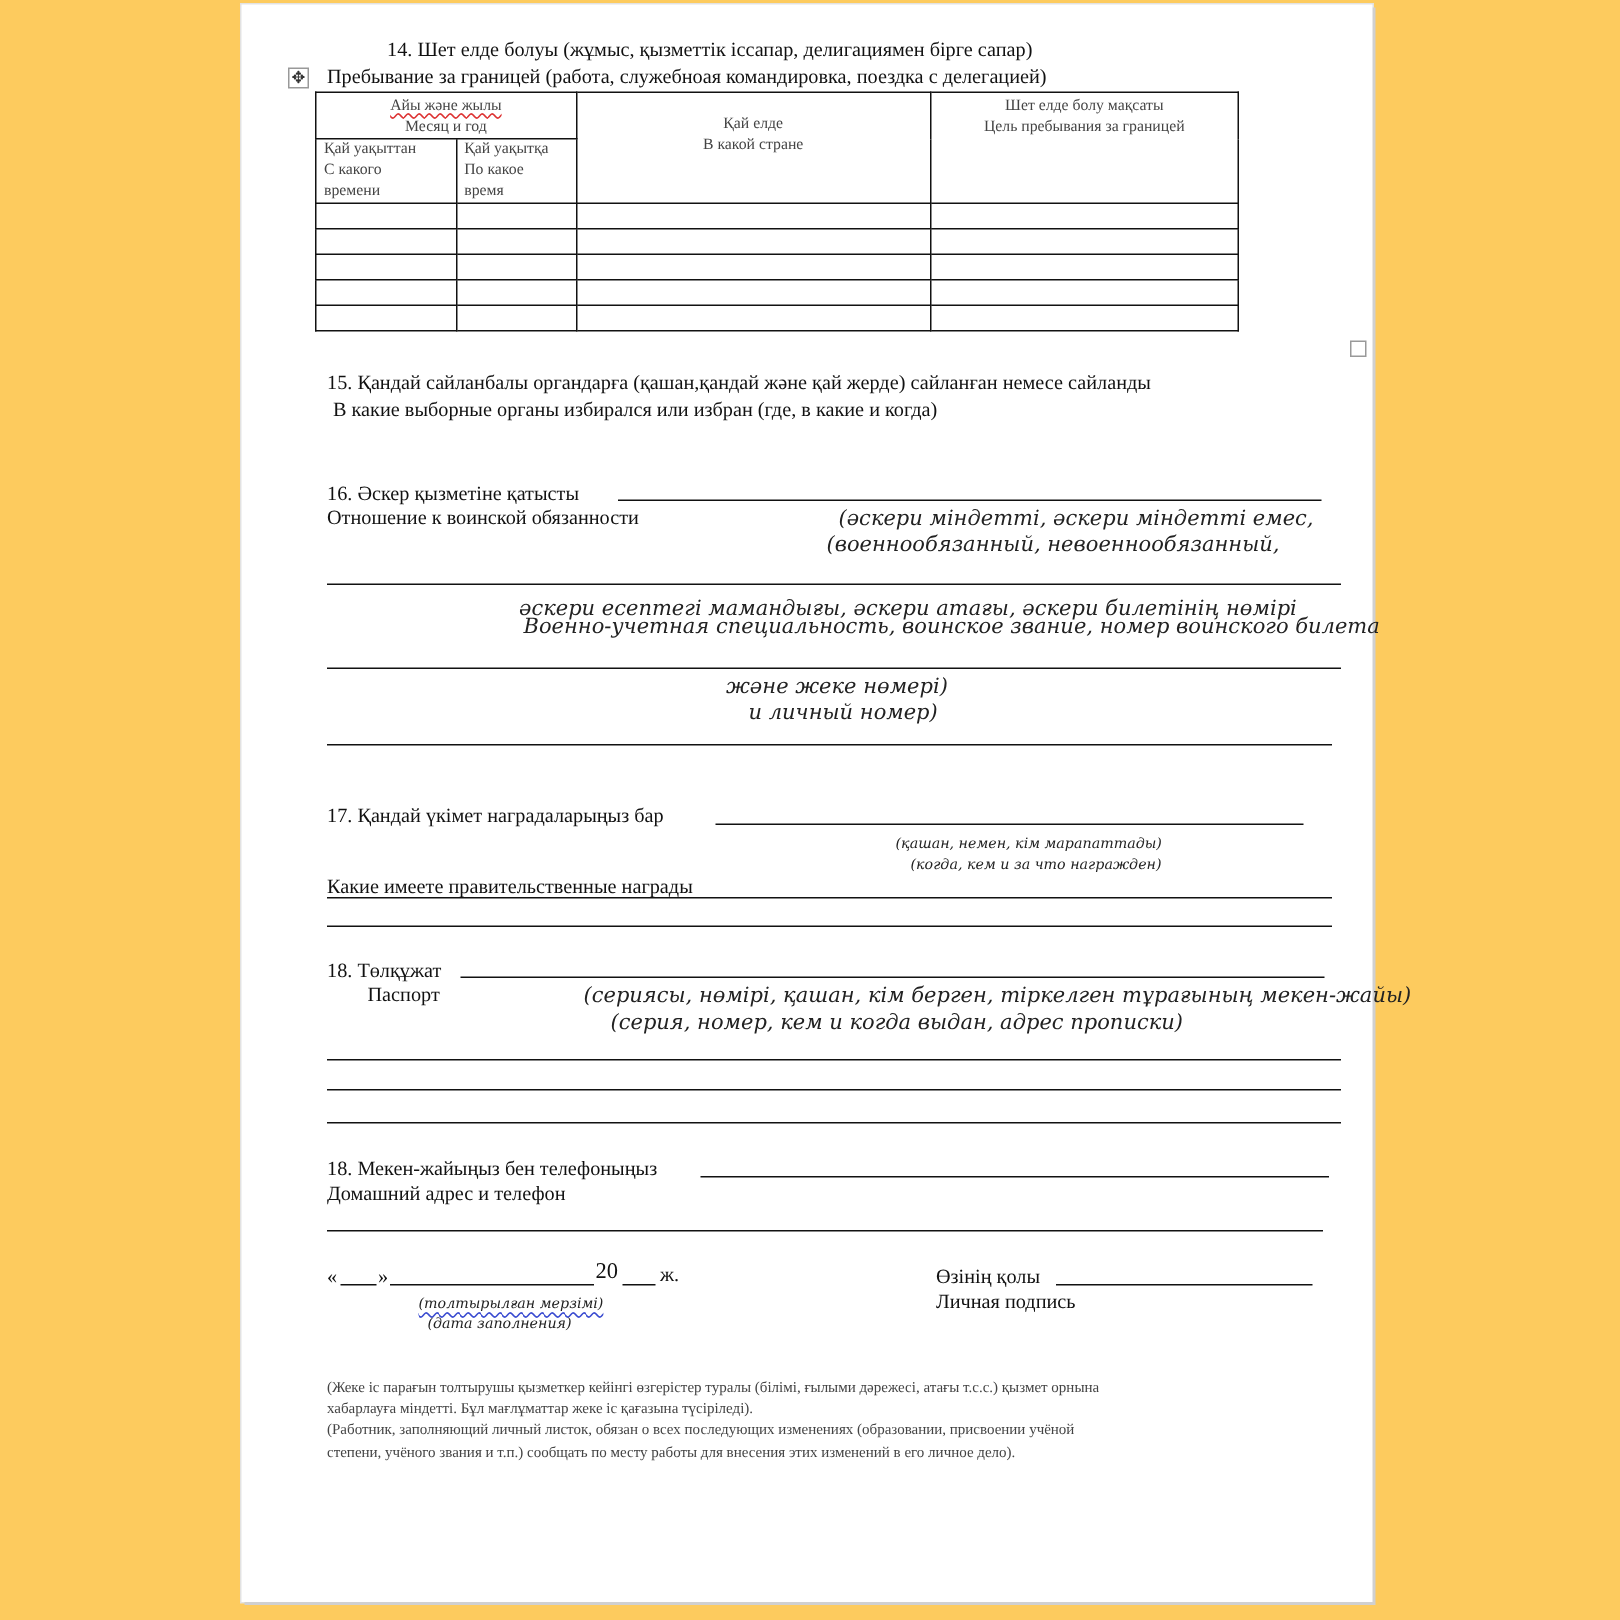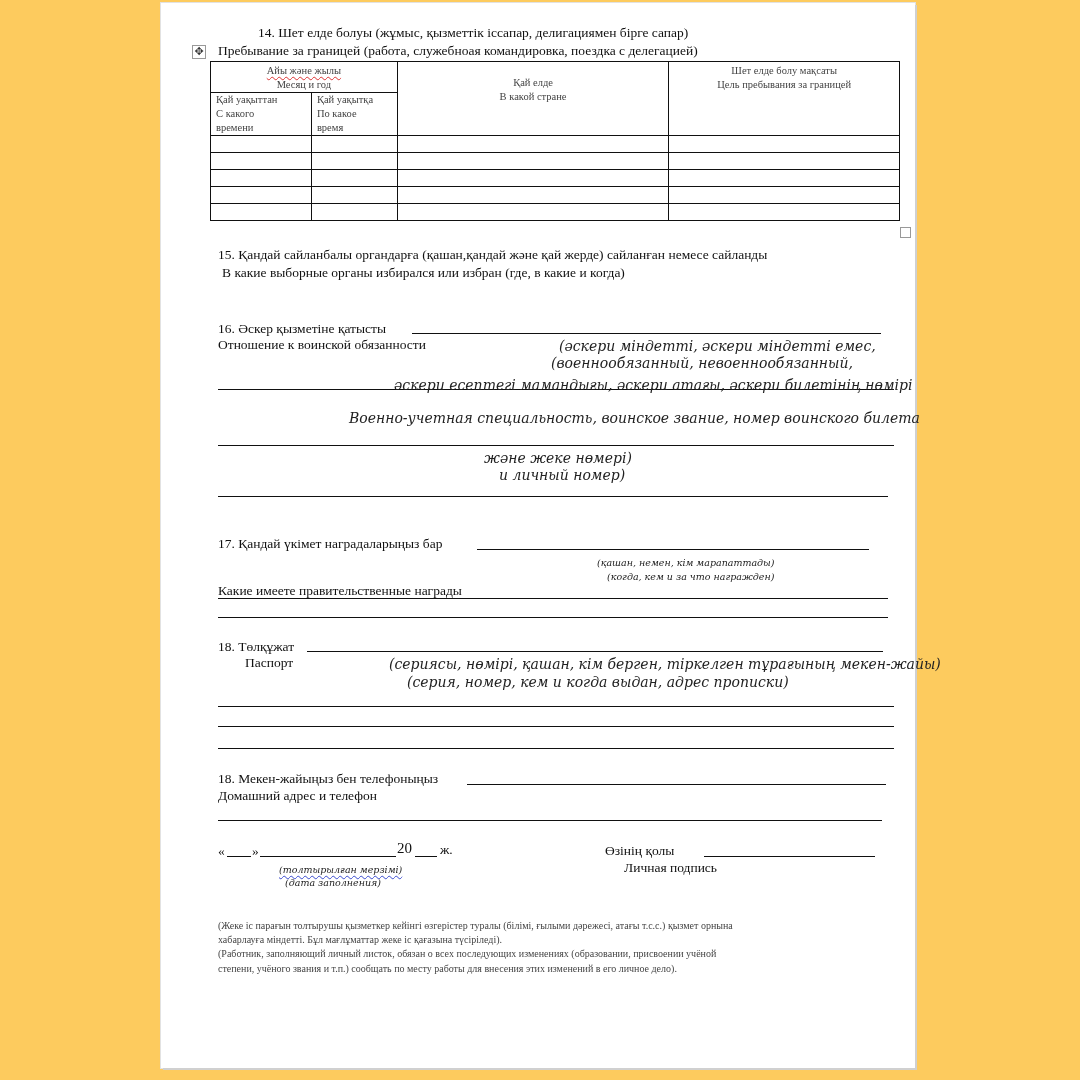--- a/index.html
+++ b/index.html
@@ -15,21 +15,21 @@
   .t13 { font-size:13.5px; }
   .t10 { font-size:10px; }
   .ital { font-style:italic; font-family:"DejaVu Serif", serif; font-size:14px; color:#222; }
   .ital-s { font-style:italic; font-family:"DejaVu Serif", serif; font-size:9.5px; color:#222; }
   .spell-red { text-decoration: underline wavy #d33; text-decoration-thickness:1px; text-underline-offset:2px; }
   .spell-blue { text-decoration: underline wavy #3a4bd0; text-decoration-thickness:1px; text-underline-offset:2px; }
   .hline { position:absolute; height:0; border-top:1.3px solid #111; }
   .gray { color:#444; }
 
   table.abroad {
-    position:absolute; left:49px; top:58px; width:690px; border-collapse:collapse;
+    position:absolute; left:49px; top:58px; width:616px; border-collapse:collapse;
     font-size:10.5px; color:#444;
   }
   table.abroad td { border:1.3px solid #111; padding:0 5px; vertical-align:top; line-height:14px; }
   table.abroad .hdr td { text-align:center; padding-top:2px; height:28px; }
   table.abroad tr.sub td { height:42px; }
   table.abroad tr.empty td { height:16px; }
 
   .move-handle {
     position:absolute; left:31px; top:42px; width:12px; height:12px; border:1px solid #999;
     font-size:11px; line-height:12px; text-align:center; color:#333; font-family:"DejaVu Sans", sans-serif;
@@ -119,21 +119,21 @@
 
   <div class="abs t13" style="left:57px; top:244px;">15. Қандай сайланбалы органдарға (қашан,қандай және қай жерде) сайланған немесе сайланды</div>
   <div class="abs t13" style="left:61px; top:262px;">В какие выборные органы избирался или избран (где, в какие и когда)</div>
 
   <div class="abs t13" style="left:57px; top:318px;">16. Әскер қызметіне қатысты</div>
   <div class="hline" style="left:251px; width:469px; top:330px;"></div>
   <div class="abs t13" style="left:57px; top:334px;">Отношение к воинской обязанности</div>
   <div class="abs ital" style="left:398px; top:335px;">(әскери міндетті, әскери міндетті емес,</div>
   <div class="abs ital" style="left:390px; top:352px;">(военнообязанный, невоеннообязанный,</div>
   <div class="hline" style="left:57px; width:676px; top:386px;"></div>
-  <div class="abs ital" style="left:185px; top:374px;margin-left:48px;">әскери есептегі мамандығы, әскери атағы, әскери билетінің нөмірі</div>
+  <div class="abs ital" style="left:185px; top:395px;">әскери есептегі мамандығы, әскери атағы, әскери билетінің нөмірі</div>
   <div class="abs ital" style="left:188px; top:407px;">Военно-учетная специальность, воинское звание, номер воинского билета</div>
   <div class="hline" style="left:57px; width:676px; top:442px;"></div>
   <div class="abs ital" style="left:323px; top:447px;">және жеке нөмері)</div>
   <div class="abs ital" style="left:338px; top:464px;">и личный номер)</div>
   <div class="hline" style="left:57px; width:670px; top:493px;"></div>
 
   <div class="abs t13" style="left:57px; top:533px;">17. Қандай үкімет наградаларыңыз бар</div>
   <div class="hline" style="left:316px; width:392px; top:546px;"></div>
   <div class="abs t13" style="left:57px; top:580px;text-align:center;">Какие имеете правительственные награды</div>
   <div class="abs ital-s" style="left:436px; top:554px;">(қашан, немен, кім марапаттады)</div>
@@ -158,21 +158,21 @@
   <div class="abs t13" style="left:57px; top:840px;">«</div>
   <div class="hline" style="left:66px; width:24px; top:853px;"></div>
   <div class="abs t13" style="left:91px; top:840px;">»</div>
   <div class="hline" style="left:99px; width:136px; top:853px;"></div>
   <div class="abs" style="left:236px; top:837px; font-size:15px;">20</div>
   <div class="hline" style="left:254px; width:22px; top:853px;"></div>
   <div class="abs t13" style="left:279px; top:839px;">ж.</div>
   <div class="abs ital-s" style="left:118px; top:861px;"><span class="spell-blue">(толтырылған мерзімі)</span></div>
   <div class="abs ital-s" style="left:124px; top:874px;">(дата заполнения)</div>
 
-  <div class="abs t13" style="left:444px; top:840px;">Өзінің қолы</div>
+  <div class="abs t13" style="left:463px; top:840px;">Өзінің қолы</div>
   <div class="hline" style="left:543px; width:171px; top:853px;"></div>
   <div class="abs t13" style="left:463px; top:857px;">Личная подпись</div>
 
   <div class="abs t10 gray" style="left:57px; top:917px;">(Жеке іс парағын толтырушы қызметкер кейінгі өзгерістер туралы (білімі, ғылыми дәрежесі, атағы т.с.с.) қызмет орнына</div>
   <div class="abs t10 gray" style="left:57px; top:931px;">хабарлауға міндетті. Бұл мағлұматтар жеке іс қағазына түсіріледі).</div>
   <div class="abs t10 gray" style="left:57px; top:945px;">(Работник, заполняющий личный листок, обязан о всех последующих изменениях (образовании, присвоении учёной</div>
   <div class="abs t10 gray" style="left:57px; top:960px;">степени, учёного звания  и т.п.) сообщать по месту работы для внесения этих изменений в его личное дело).</div>
 </div>
 
 </body></html>

